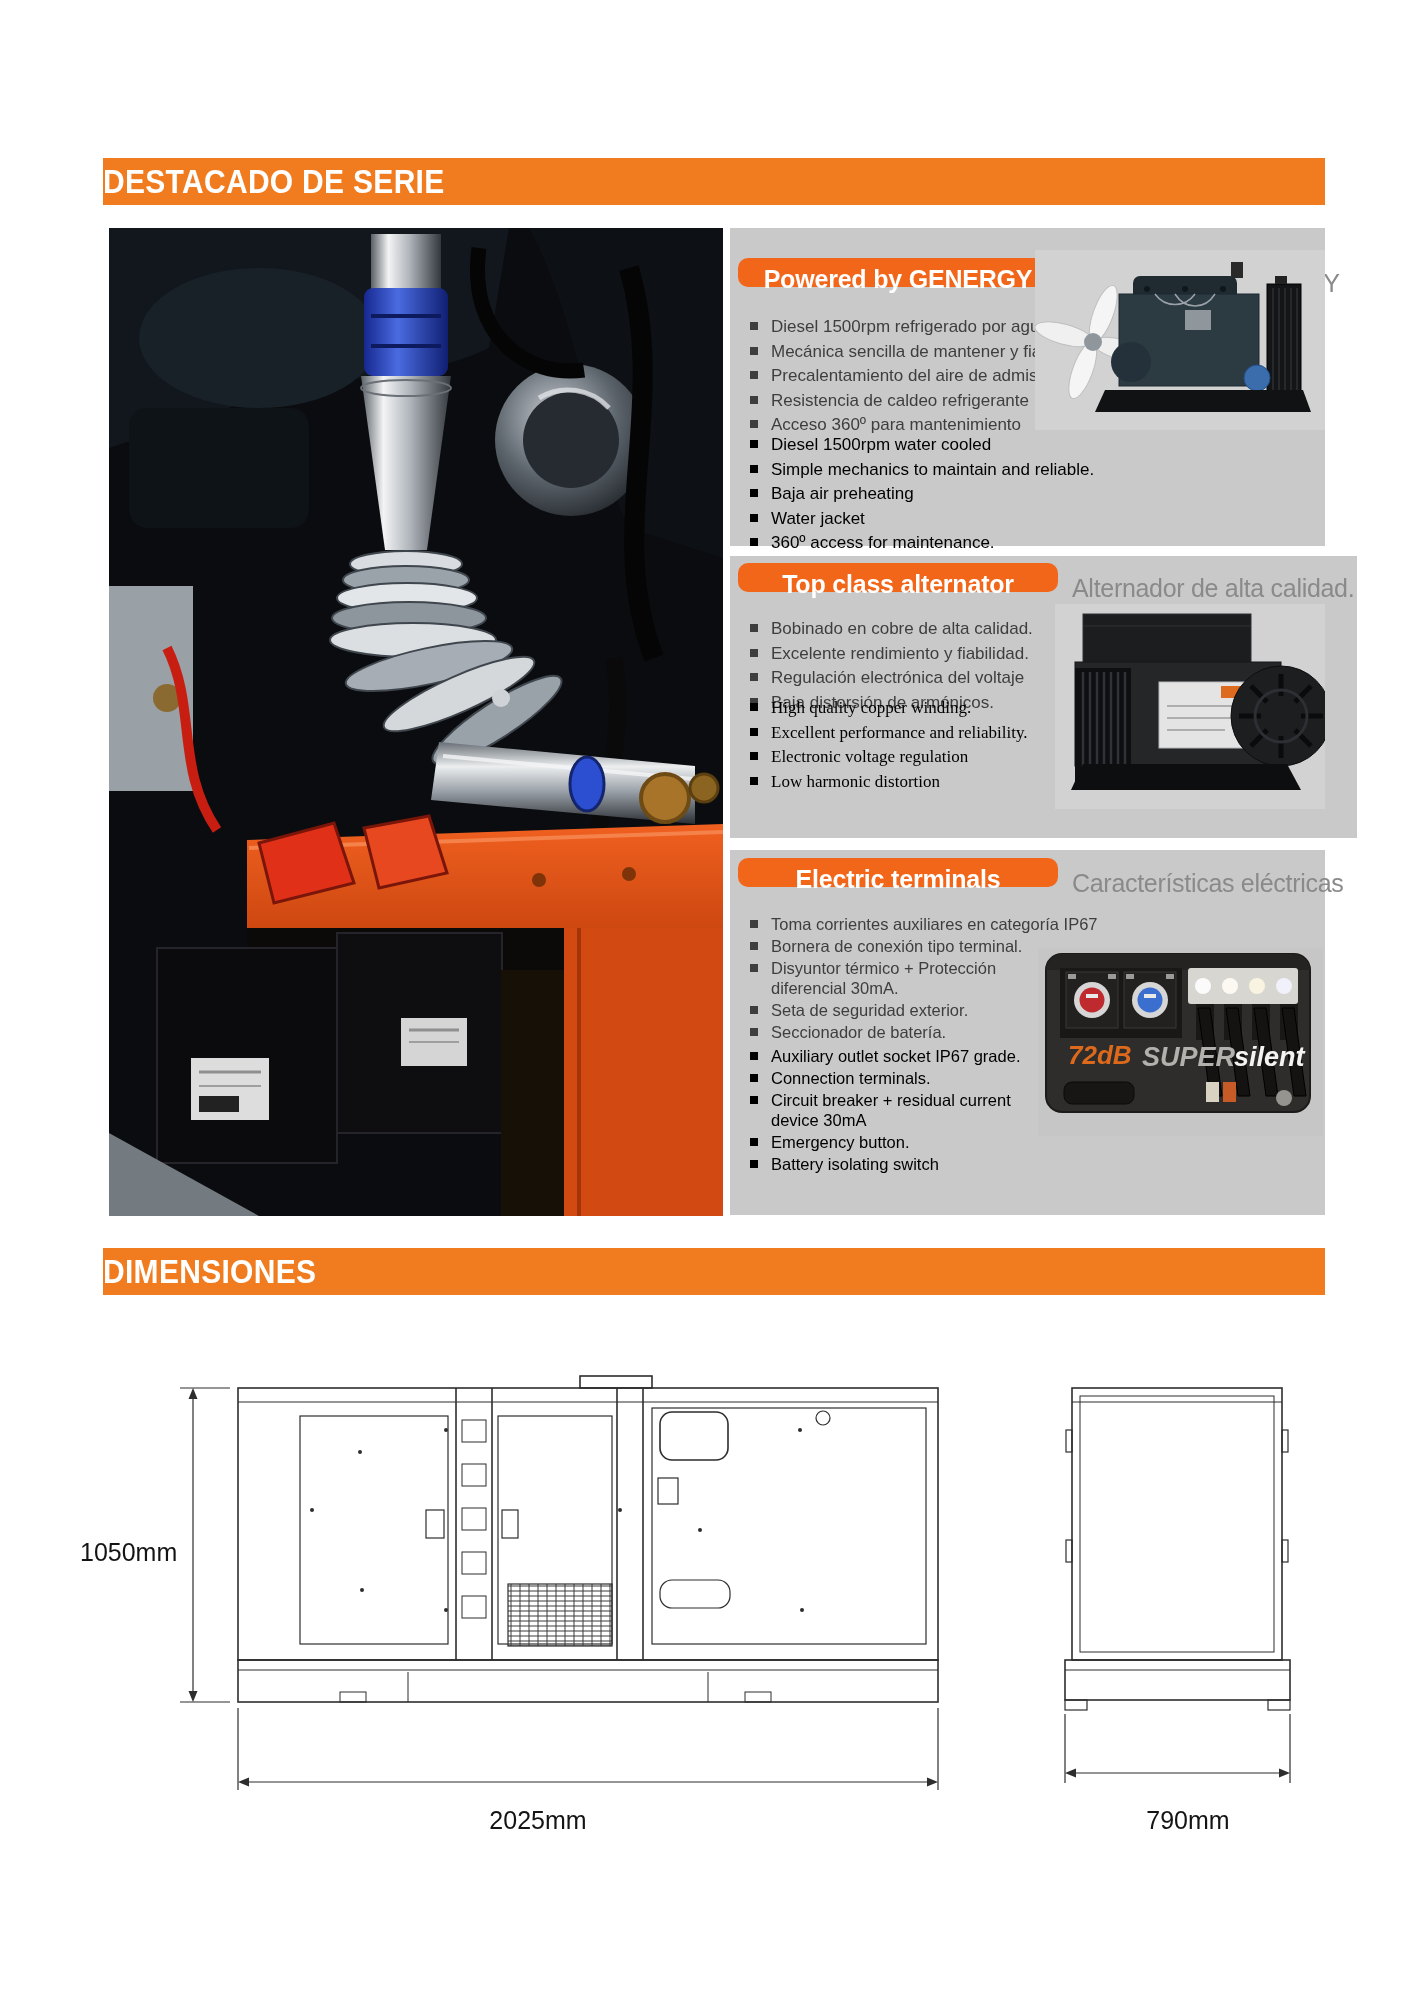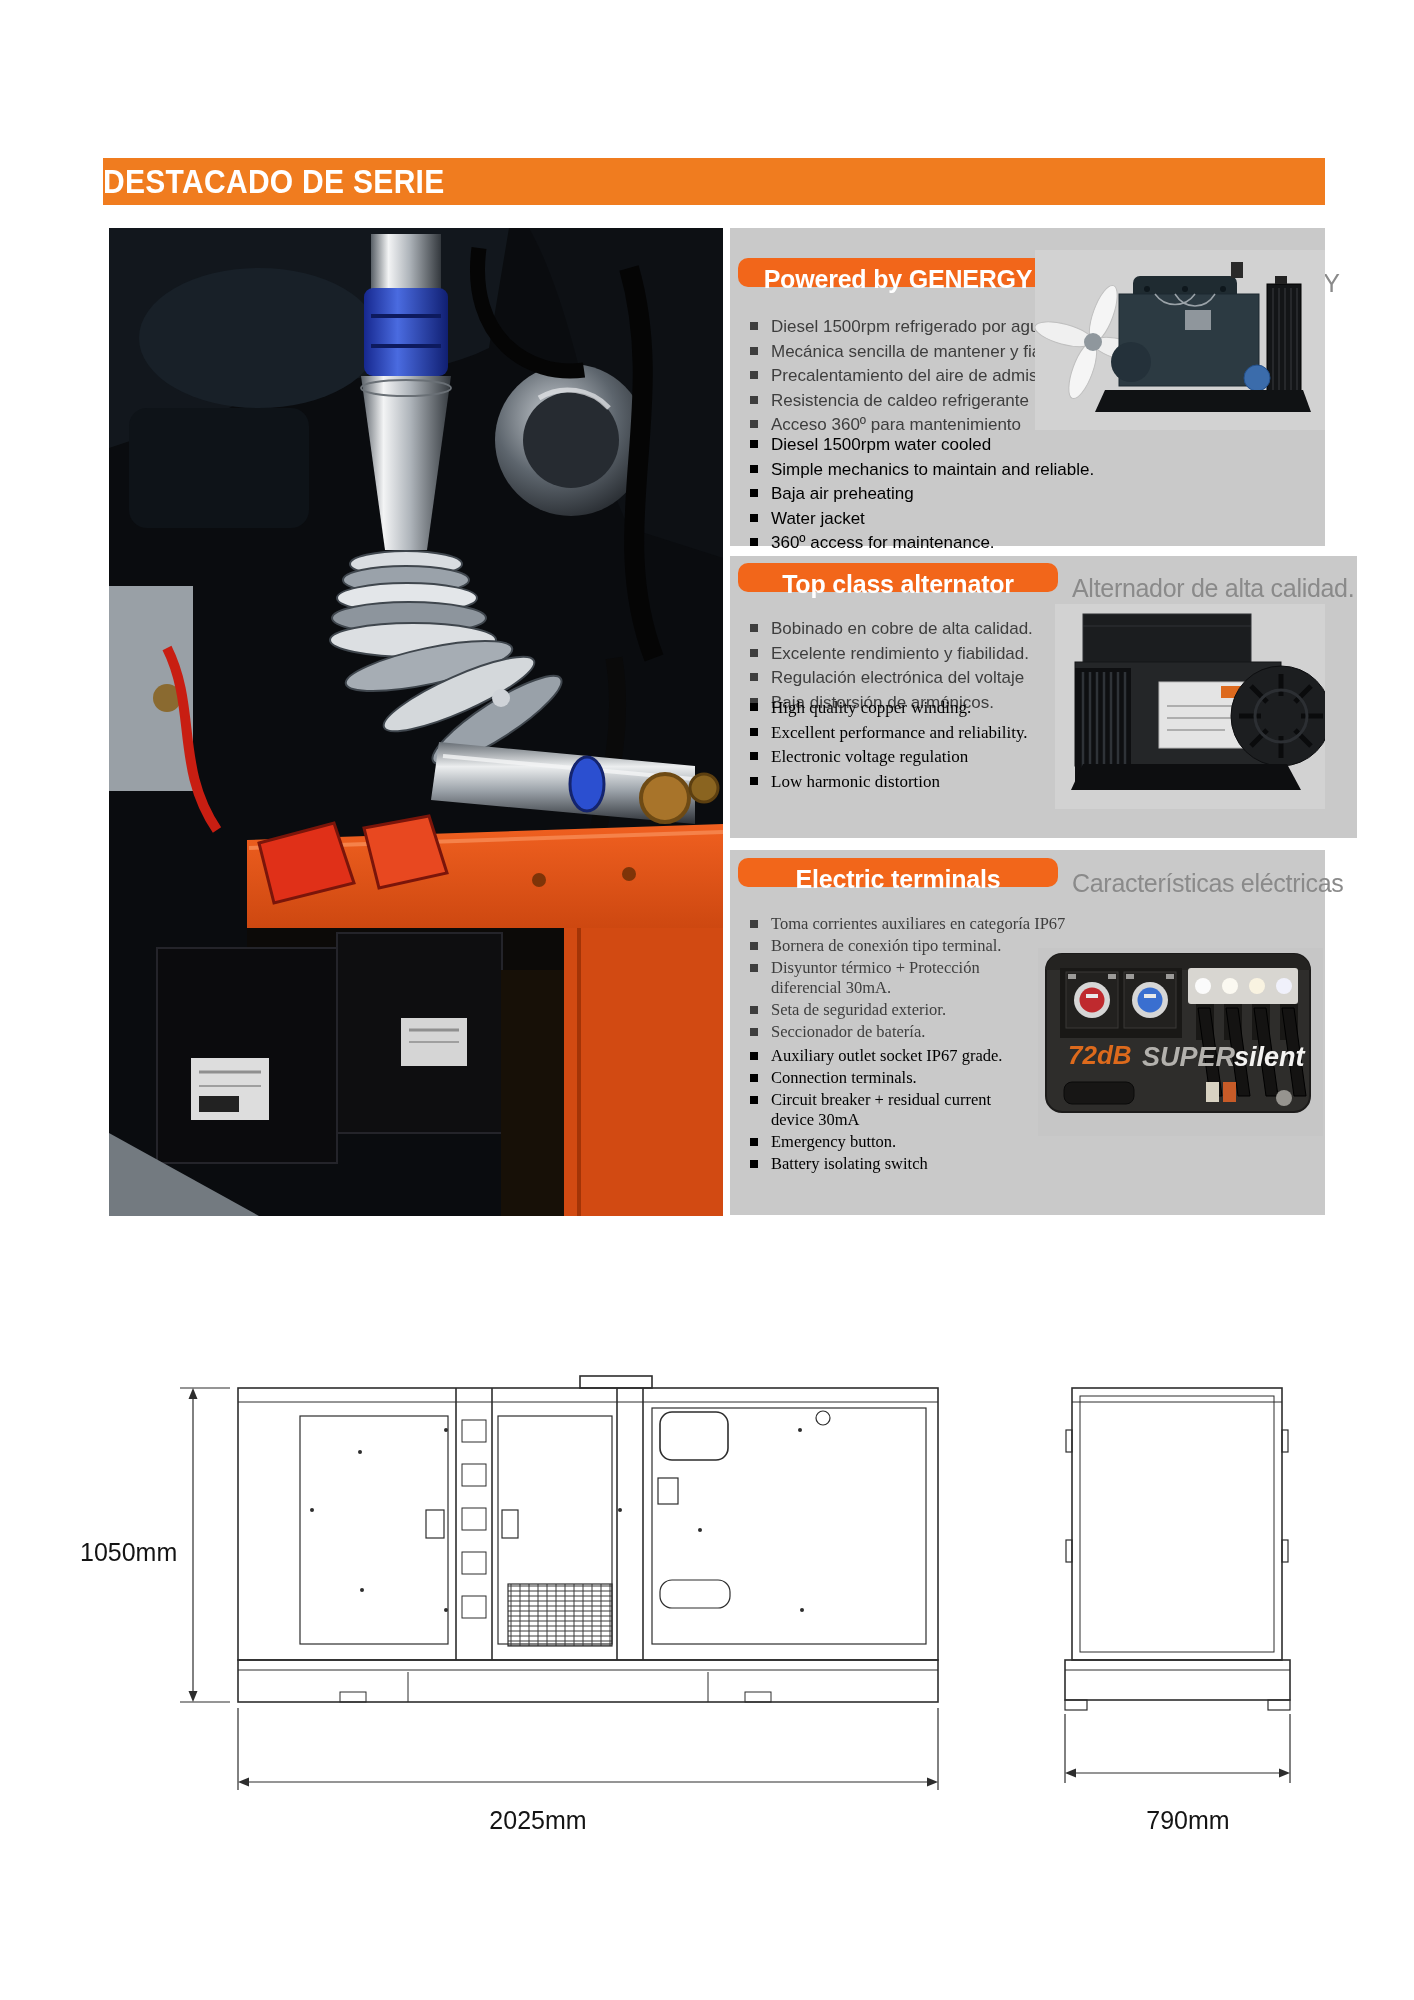--- a/index.html
+++ b/index.html
@@ -15,21 +15,21 @@
   .panel{position:absolute;left:730px;width:595px;background:#c9c9c9;}
   .pill{position:absolute;left:8px;width:320px;height:29px;background:#f2661a;border-radius:10px;
         color:#fff;font-weight:bold;font-size:25px;text-align:center;line-height:42px;letter-spacing:-.2px;}
   .subtitle{position:absolute;left:342px;font-size:25px;color:#8a8a8a;letter-spacing:-.3px;white-space:nowrap;}
   .blist{position:absolute;left:20px;}
   .bitem{display:flex;margin-bottom:3.5px;}
   .sq{flex:none;width:8px;height:8px;margin:6px 13px 0 0;background:currentColor;}
   .btxt{font-size:17px;line-height:21px;white-space:pre-line;}
   .dark{color:#3e3e3e;}
   .light{color:#000000;}
-  .p3 .bitem{margin-bottom:2px;font-family:Liberation Serif, serif;}
+  .p3 .bitem{margin-bottom:2px;}
   .p3 .btxt{font-size:16.5px;line-height:20px;}
   .thumb{position:absolute;display:block;}
 
   .drawings{position:absolute;left:60px;top:1360px;width:1280px;height:520px;display:block;}
   .dim-label{position:absolute;font-size:25px;color:#141414;}
 
   .badge-noise{font:bold italic 26px "Liberation Sans",sans-serif;fill:#dd6a1c;}
   .badge-super{font:bold italic 27px "Liberation Sans",sans-serif;fill:#b3b1ad;}
   .badge-silent{font:bold italic 27px "Liberation Sans",sans-serif;fill:#f4f3f1;}
 </style>
@@ -409,20 +409,23 @@
       <text x="30" y="116" class="badge-noise">72dB</text>
       <text x="104" y="118" class="badge-super">SUPER</text>
       <text x="196" y="118" class="badge-silent">silent</text>
       <rect x="26" y="134" width="70" height="22" rx="8" fill="#171615" stroke="#0a0a0a"></rect>
       <rect x="168" y="134" width="13" height="20" fill="#d8d2c2"></rect>
       <rect x="185" y="134" width="13" height="20" fill="#c75b28"></rect>
       <circle cx="246" cy="150" r="8" fill="#96948f"></circle>
     </svg>
   </section>
 
+  <div class="banner" style="top:1248px;">
+    <span>DIMENSIONES</span>
+  </div>
 
   <svg class="drawings" viewBox="0 0 1280 520">
     <defs>
       <pattern id="grille" width="9" height="5" patternUnits="userSpaceOnUse">
         <path d="M0 1 H9 M1 0 V5" stroke="#3a3a3a" stroke-width="1" fill="none"></path>
       </pattern>
     </defs>
 
     <g stroke="#2d2d2d" fill="none" stroke-width="1.6">
       <rect x="178" y="28" width="700" height="272"></rect>

